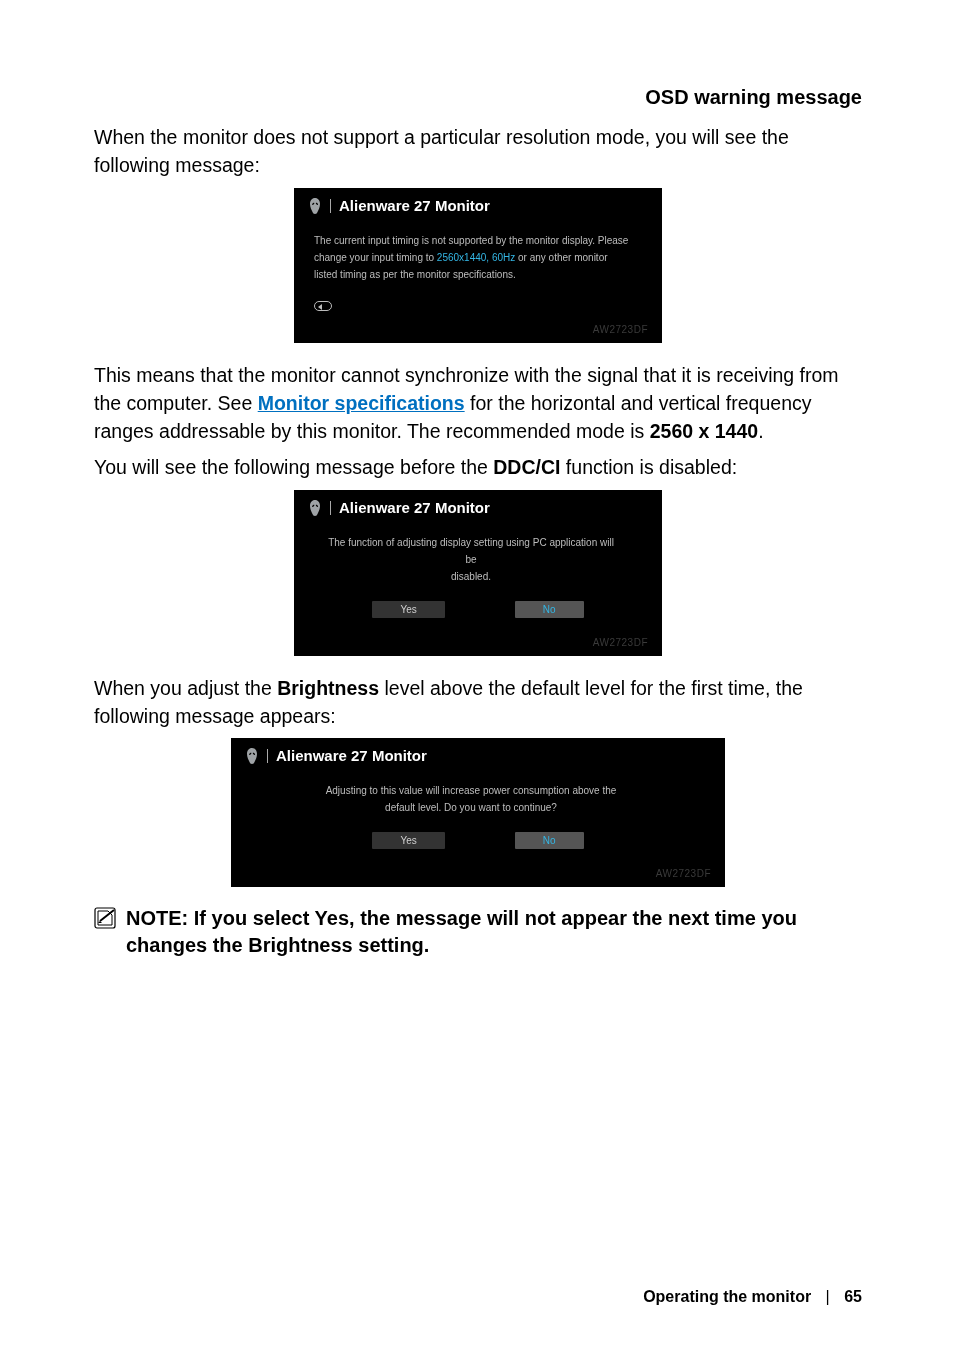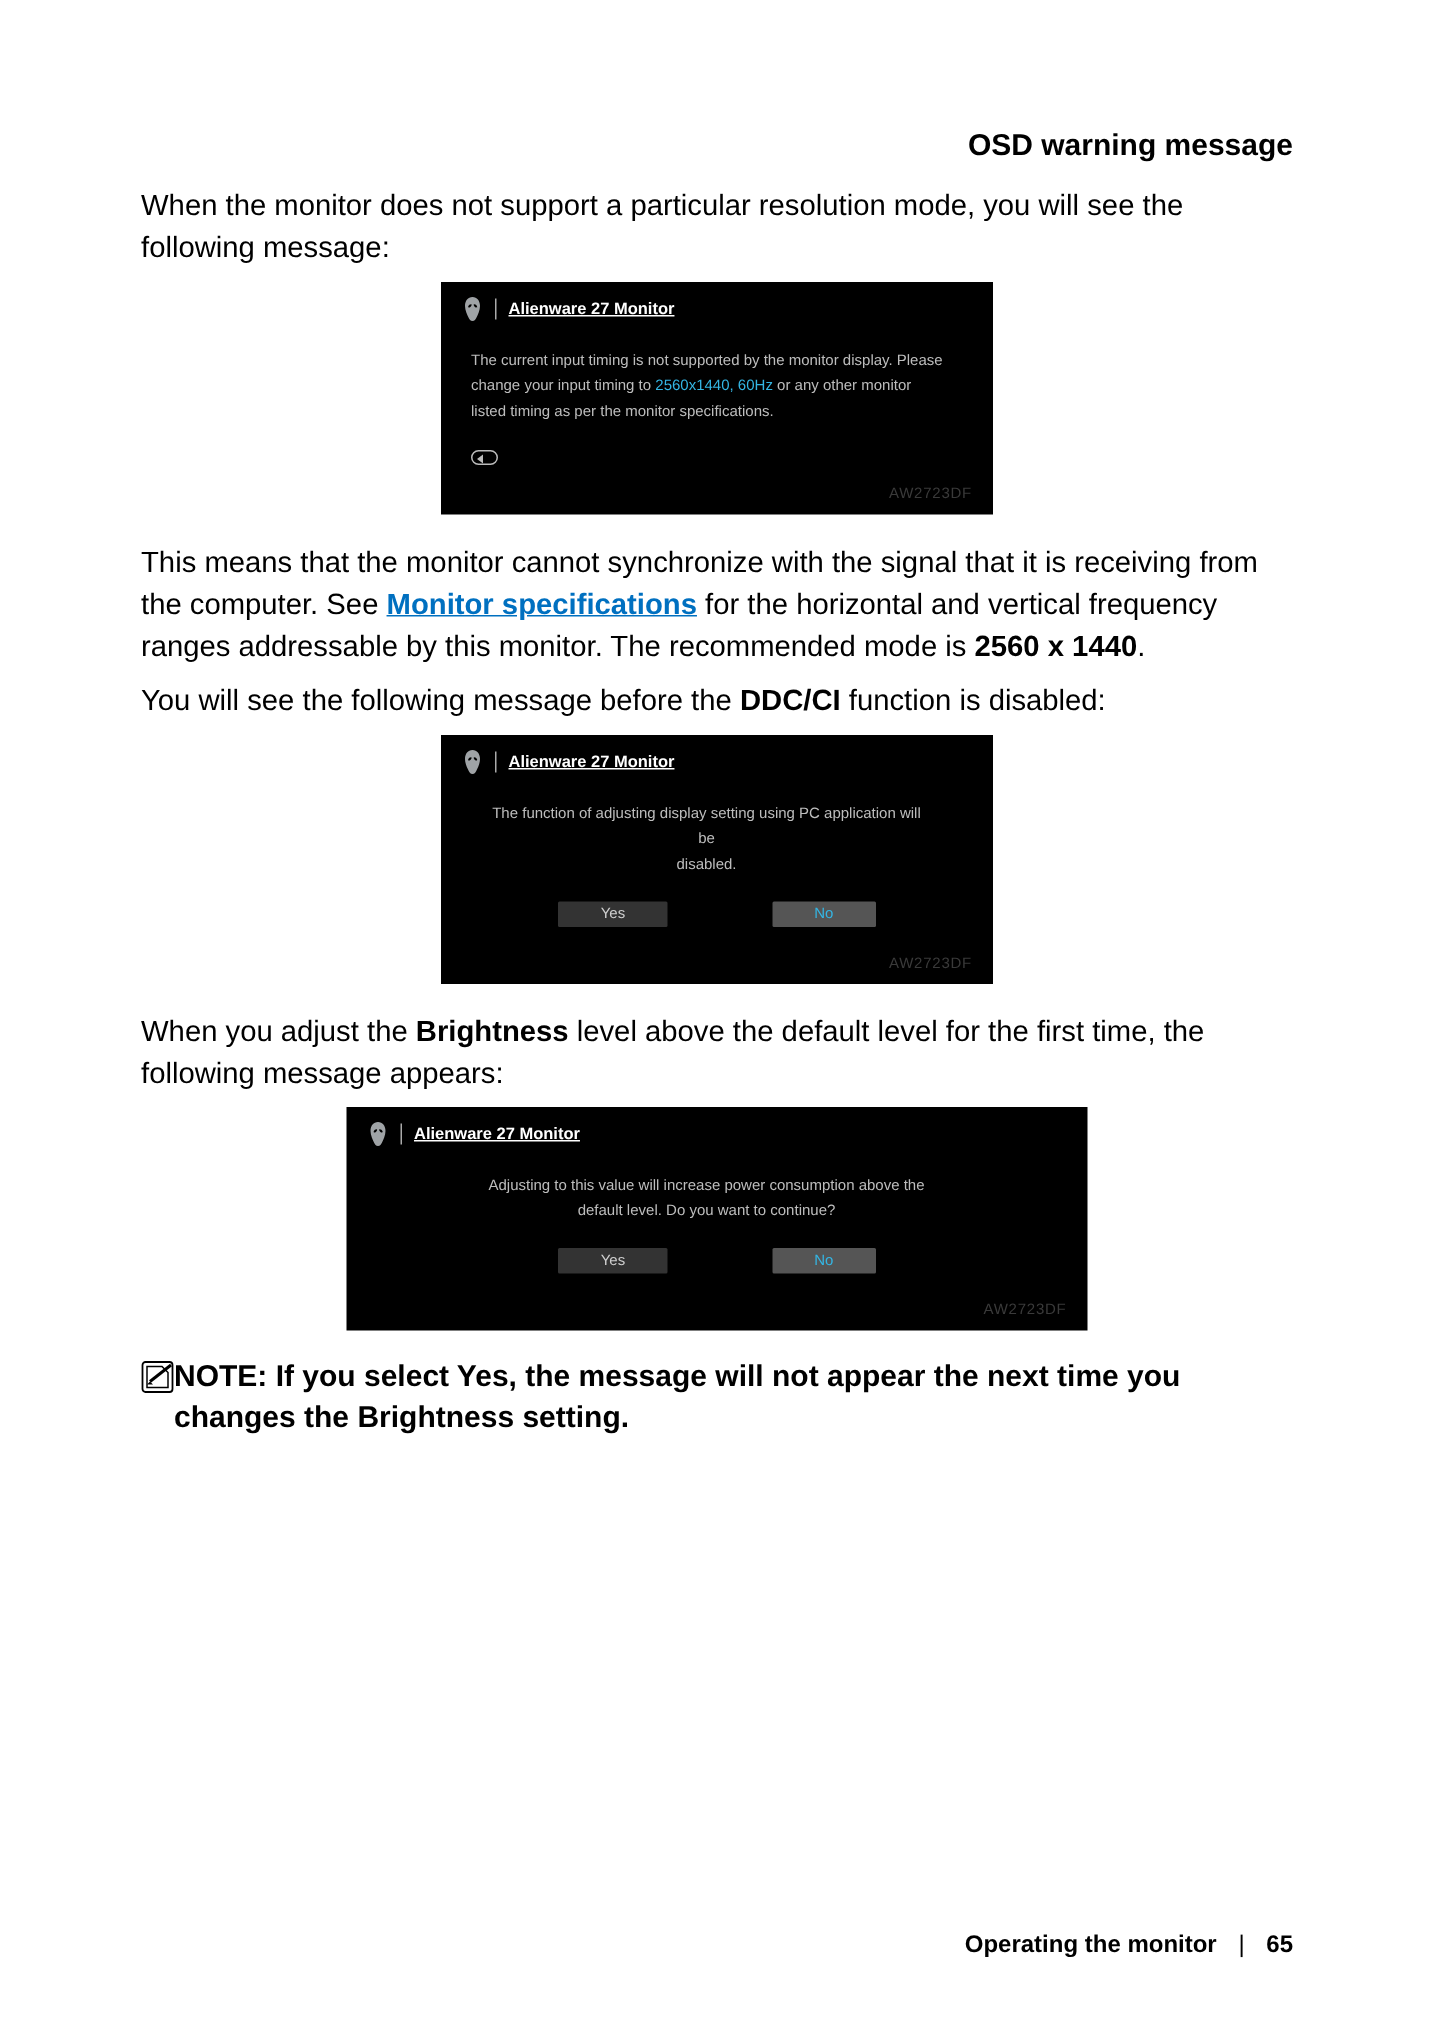--- a/index.html
+++ b/index.html
@@ -36,27 +36,26 @@
     padding-bottom: 28px;
   }
   .osd-header {
     display: flex;
     align-items: center;
     gap: 8px;
     padding: 10px 14px 6px 14px;
   }
   .alien-icon svg { display: block; }
   .osd-title {
-    font-size: 11px;
+    font-size: 15px;
     font-weight: 700;
     color: #fff;
     border-left: 1px solid #aaa;
     padding-left: 8px;
     line-height: 14px;
-    text-decoration: underline;
   }
   .osd-body {
     font-size: 10px;
     color: #bdbdbd;
     padding: 12px 20px 10px 20px;
     line-height: 1.7;
   }
   .osd-body .highlight { color: #34b6e4; }
   .osd-body.centered { text-align: center; padding-left: 30px; padding-right: 44px; }
   .osd-body.left { text-align: left; }
@@ -98,20 +97,21 @@
     letter-spacing: 0.5px;
   }
   .osd1 { width: 368px; }
   .osd2 { width: 368px; }
   .osd3 { width: 494px; }
 
   
   .note-block {
     display: flex;
     align-items: flex-start;
+    gap: 10px;
     margin-top: 14px;
   }
   .note-icon {
     width: 22px; height: 22px;
     flex: none;
     margin-top: 2px;
   }
   .note-text {
     font-weight: 700;
     font-size: 20px;

